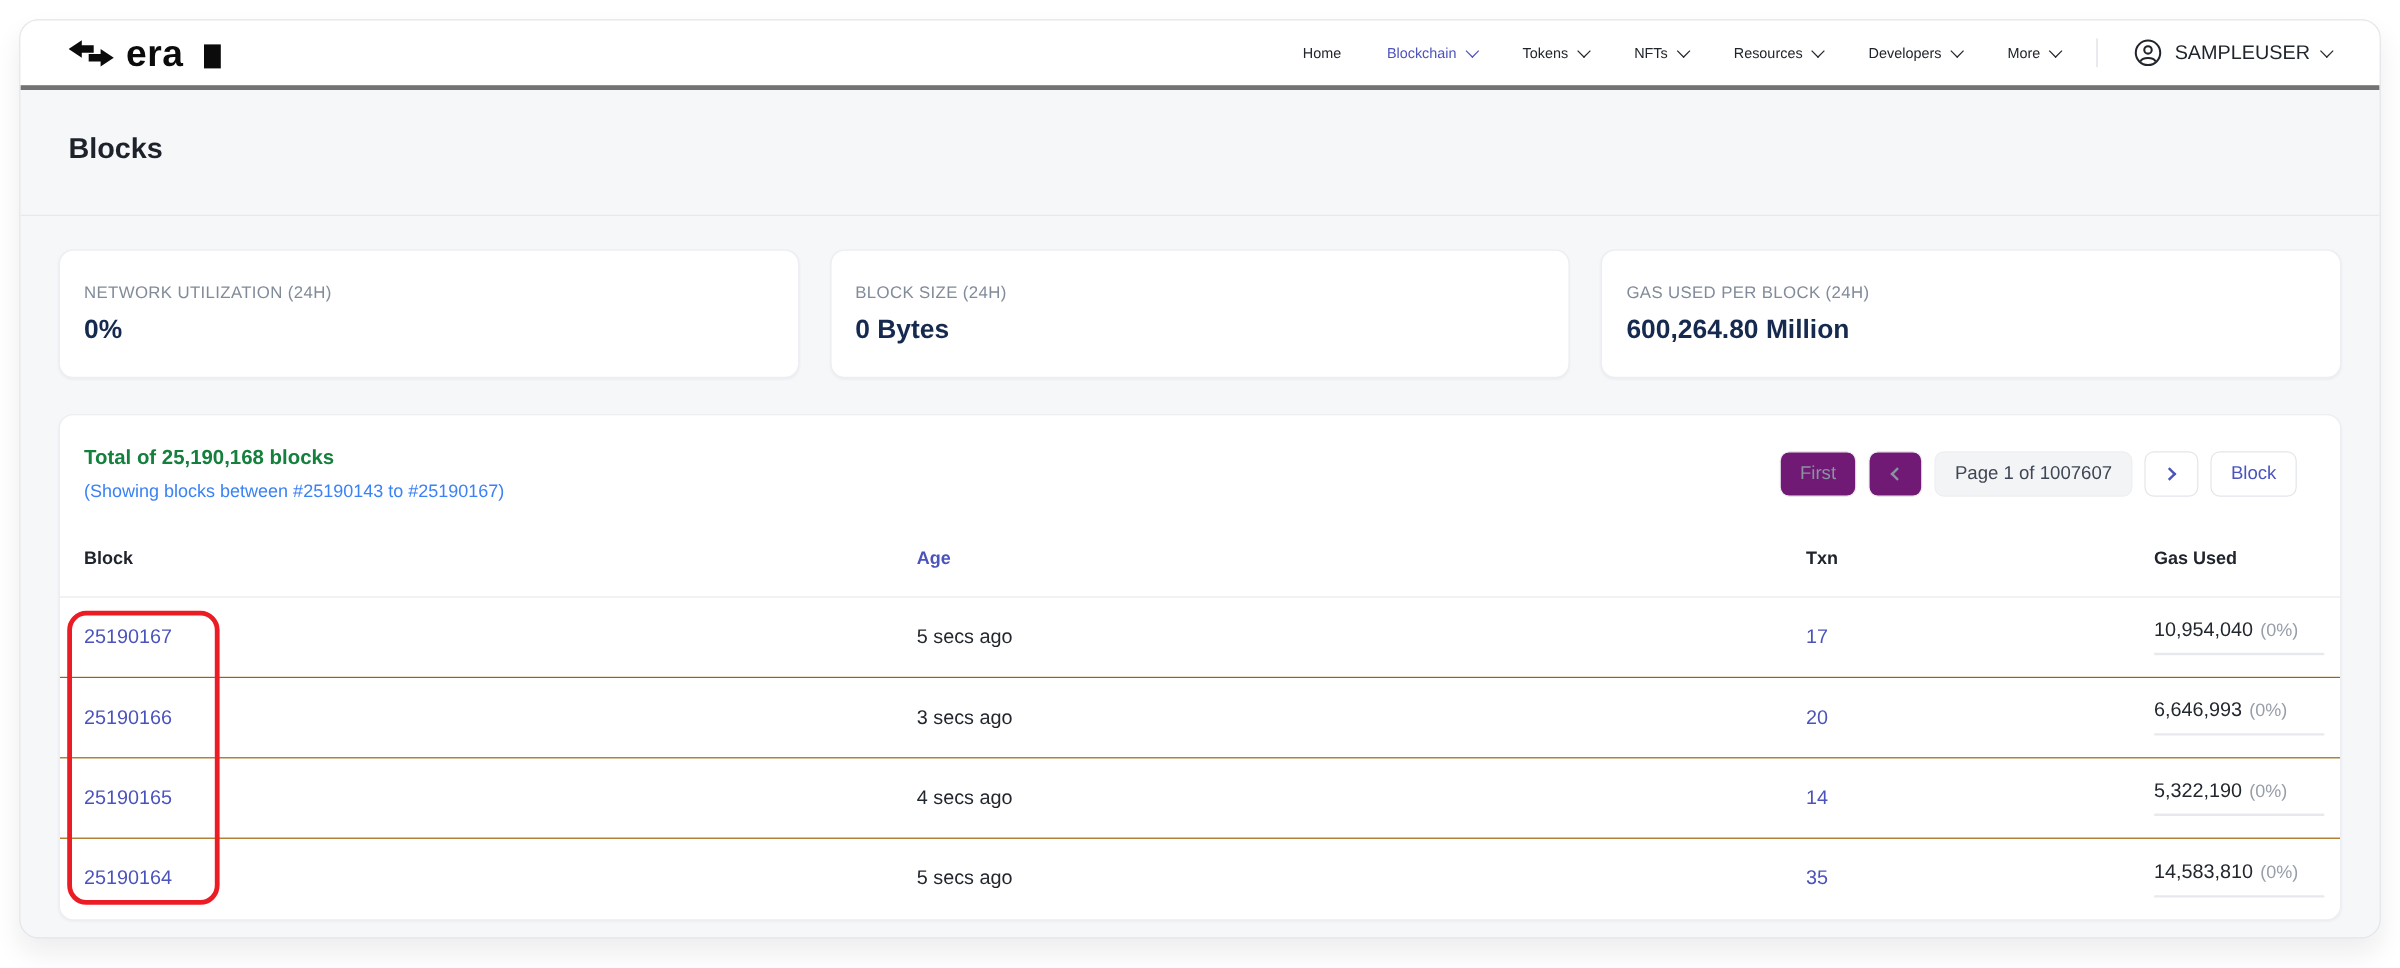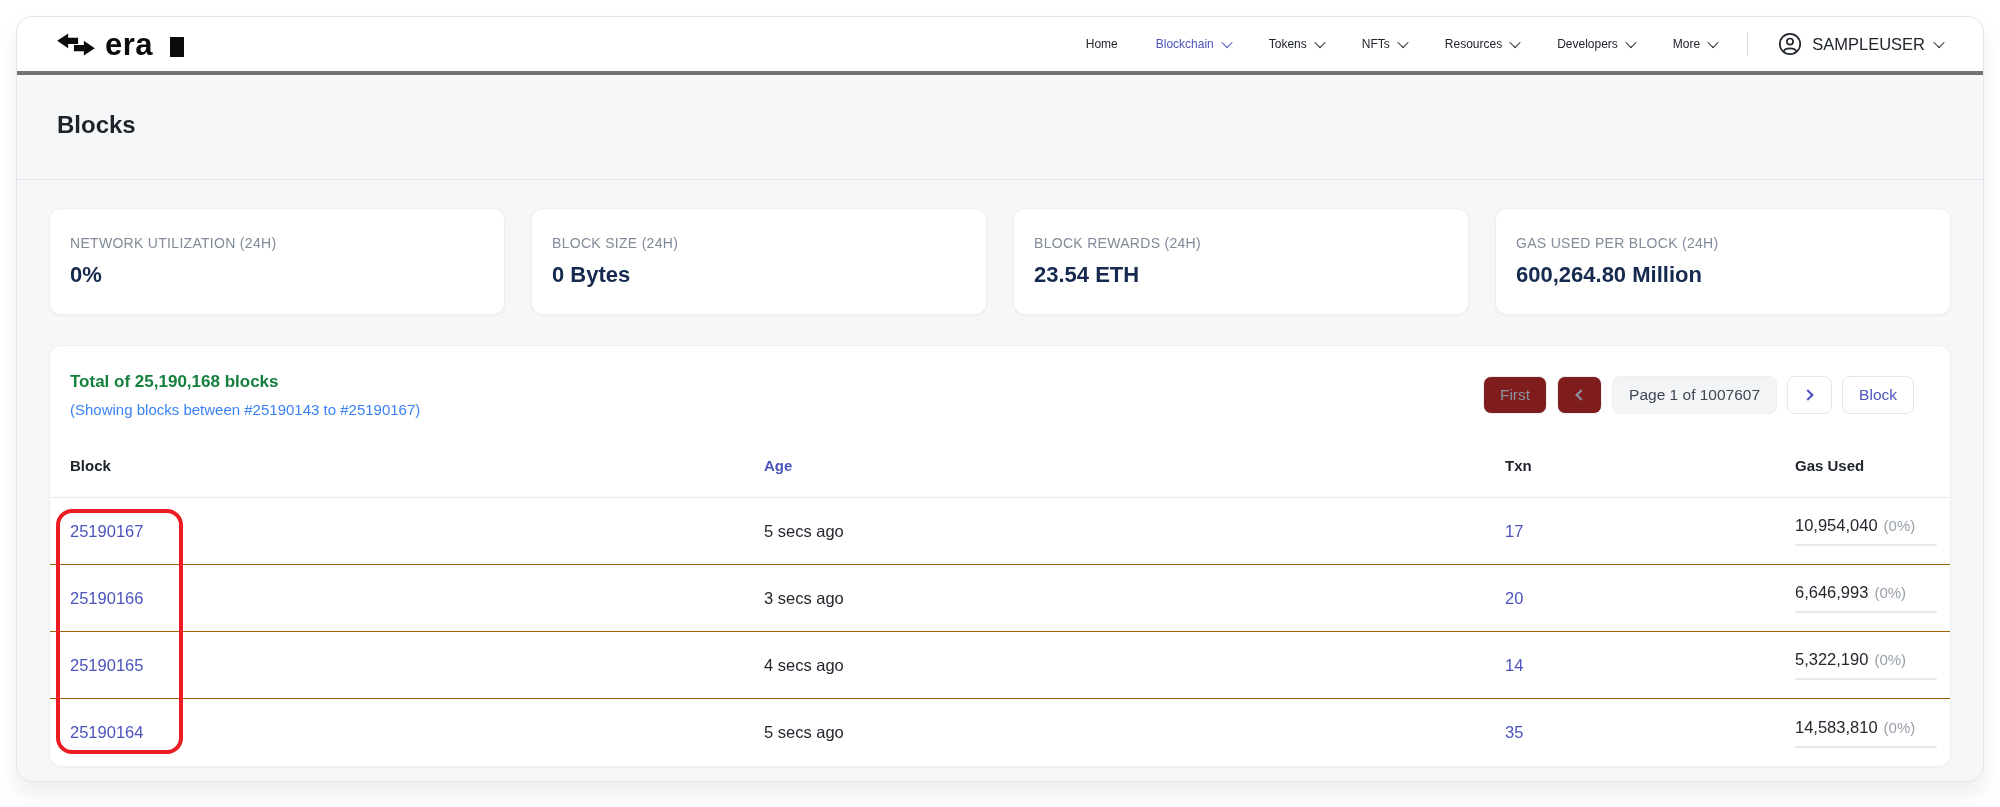--- a/index.html
+++ b/index.html
@@ -48,21 +48,21 @@
   }
   .panel-head { display:flex; justify-content:space-between; align-items:flex-start; padding:26px 36px 6px 20px; }
   .total-line { font-size:17px; font-weight:700; color:#15803d; }
   .range-line { font-size:15px; color:#3b82f6; margin-top:9px; }
 
   .pagination { display:flex; gap:10px; align-items:center; margin-top:4px; }
   .pg-btn {
     height:38px; display:flex; align-items:center; justify-content:center;
     padding:0 16px; border-radius:8px; font-size:15.5px; cursor:pointer; white-space:nowrap;
   }
-  .pg-muted  { background:#7f1d1d; border:1px solid #edeef1; color:#8a93a1; }
+  .pg-muted  { background:#701a75; border:1px solid #edeef1; color:#8a93a1; }
   .pg-pill   { background:#f3f4f6; border:1px solid #edeef1; color:#3f4754; }
   .pg-active { background:#ffffff; border:1px solid #e3e6ea; color:#4b53bc; }
   .pg-chev { width:8px; height:8px; border-right:2px solid currentColor; border-bottom:2px solid currentColor; display:inline-block; }
   .pg-chev.left  { transform:rotate(135deg); margin-left:3px; }
   .pg-chev.right { transform:rotate(-45deg); margin-right:3px; }
 
   .grid-cols { display:grid; grid-template-columns:694px 741px 290px 1fr; align-items:center; padding:0 20px; }
   .col-head { height:64px; border-bottom:1px solid #e8eaee; font-size:15px; font-weight:700; color:#20252d; margin-top:10px; }
   .col-head .sorted { color:#4b53bc; cursor:pointer; }
 
@@ -146,24 +146,20 @@
   <div class="stats">
     <div class="card">
       <div class="card-label">NETWORK UTILIZATION (24H)</div>
       <div class="card-value">0%</div>
     </div>
     <div class="card">
       <div class="card-label">BLOCK SIZE (24H)</div>
       <div class="card-value">0 Bytes</div>
     </div>
     <div class="card">
-      <div class="card-label">BLOCK REWARDS (24H)</div>
-      <div class="card-value">23.54 ETH</div>
-    </div>
-    <div class="card">
       <div class="card-label">GAS USED PER BLOCK (24H)</div>
       <div class="card-value">600,264.80 Million</div>
     </div>
   </div>
 
   <div class="panel">
     <div class="panel-head">
       <div>
         <div class="total-line">Total of 25,190,168 blocks</div>
         <div class="range-line">(Showing blocks between #25190143 to #25190167)</div>

